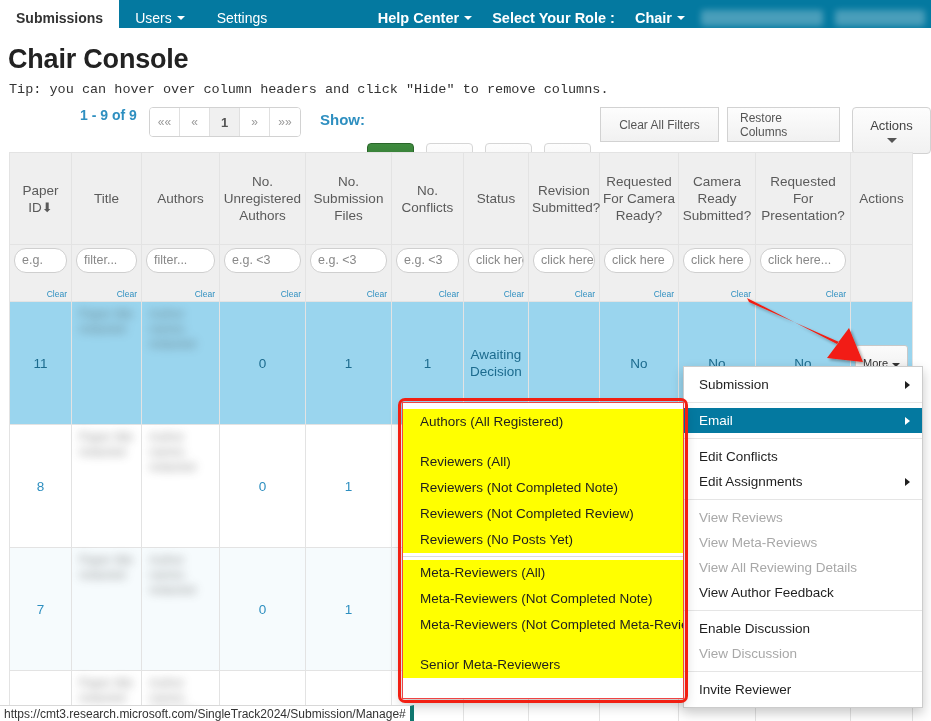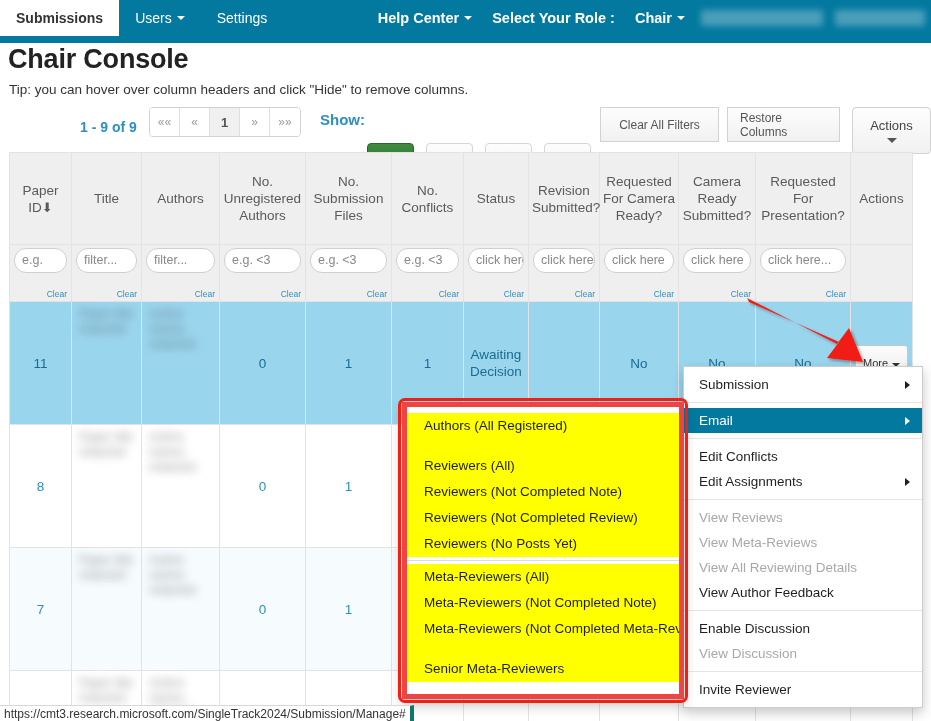--- a/index.html
+++ b/index.html
@@ -7,21 +7,21 @@
     margin: 0; padding: 0;
     width: 931px; height: 721px;
     overflow: hidden;
     background: #ffffff;
     font-family: "Liberation Sans", sans-serif;
   }
 
   
   .navbar {
     position: absolute; top: 0; left: 0;
-    width: 931px; height: 43px;
+    width: 931px; height: 28px;
     background: #0479a0;
     color: #ffffff;
   }
   .nav-left { position: absolute; left: 0; top: 0; height: 36px; display: flex; align-items: stretch; }
   .nav-item {
     display: flex; align-items: center;
     padding: 0 16px;
     font-size: 14px;
     color: #ffffff;
     white-space: nowrap;
@@ -56,27 +56,27 @@
   .blur-b { width: 90px; }
 
   
   .page-title {
     position: absolute; left: 8px; top: 44px;
     font-size: 27px; font-weight: bold; color: #222222;
     letter-spacing: -0.2px;
   }
   .tip-line {
     position: absolute; left: 9px; top: 82px;
-    font-size: 13.5px; color: #333333;
+    font-size: 13.5px; color: #333333; font-family: Liberation Mono, monospace;
   }
 
   
   .toolbar { position: absolute; left: 0; top: 104px; width: 931px; height: 46px; }
   .count-label {
-    position: absolute; left: 80px; top: 15px;
+    position: absolute; left: 80px; top: 3px;
     font-size: 14px; font-weight: bold; color: #2e8fc0;
   }
   .pager {
     position: absolute; left: 149px; top: 3px;
     display: flex; border: 1px solid #d2d2d2; border-radius: 4px; overflow: hidden;
     background: #fff;
   }
   .pager-btn {
     min-width: 30px; height: 28px;
     display: flex; align-items: center; justify-content: center;
@@ -250,21 +250,21 @@
   
   .submenu-wrap {
     position: absolute;
     left: 398px; top: 398px;
     width: 290px; height: 305px;
     z-index: 50;
   }
   .submenu {
     position: absolute; inset: 4px;
     background: #ffffff;
-    border: 5px solid #ef4444;
+    border: 1px solid #ef4444;
     box-shadow: 0 6px 12px rgba(0,0,0,0.24);
     padding: 6px 0 6px 0;
     overflow: hidden;
   }
   .sub-hl { background: #ffff00; }
   .sub-item {
     padding: 2px 8px 2px 17px;
     font-size: 13.5px;
     color: #1f1f1f;
     white-space: nowrap;

